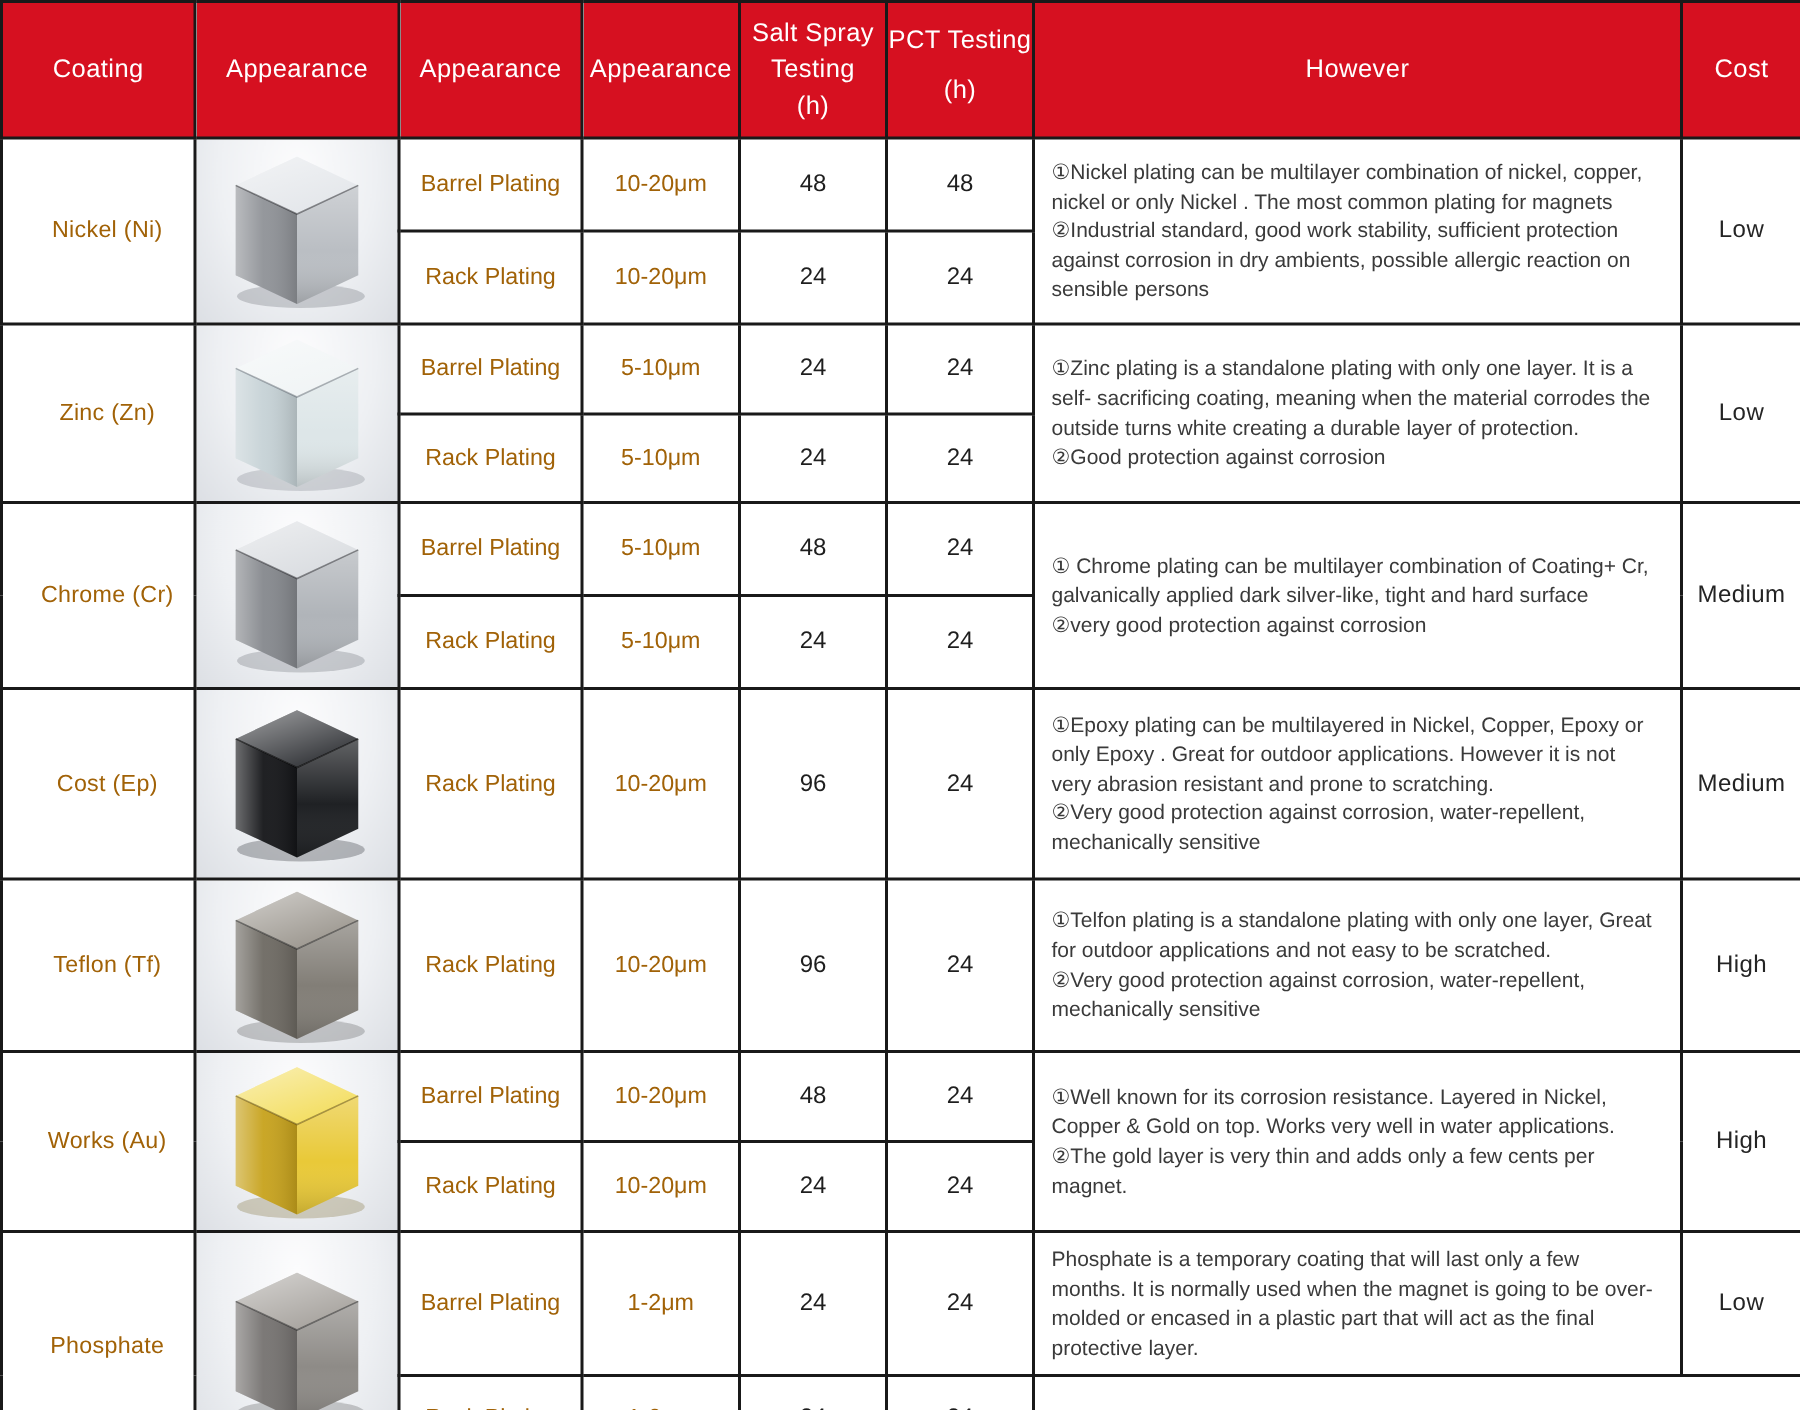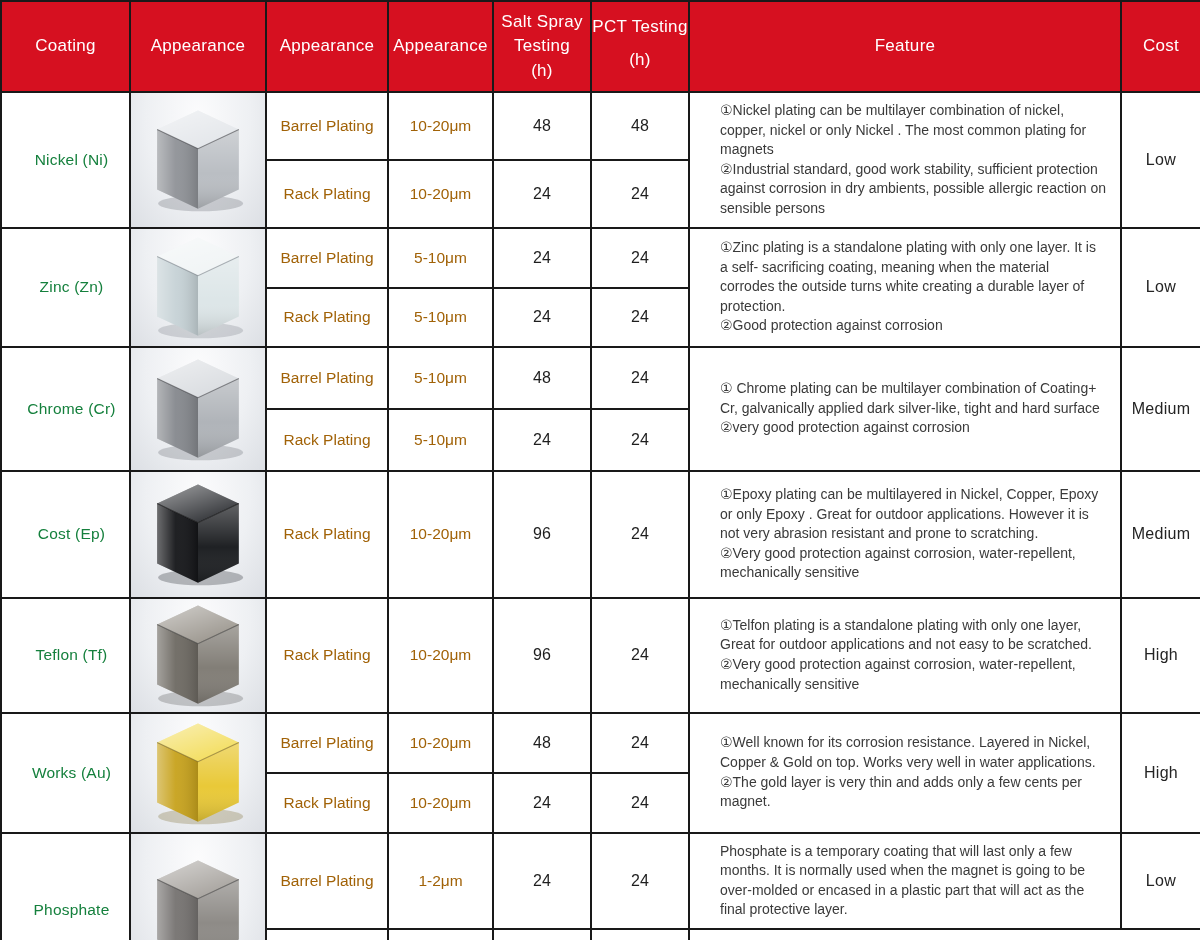--- a/index.html
+++ b/index.html
@@ -33,31 +33,31 @@
     line-height: 1.45;
     white-space: pre-line;
   }
   th.hd-pct {
     vertical-align: top;
     padding-top: 8px;
     line-height: 1.95;
   }
 
   
-  td.coating { font-size: 15.5px; color: #15803d; letter-spacing: 0.2px; padding-left: 12px; }
+  td.coating { font-size: 15.5px; color: #a16207; letter-spacing: 0.2px; padding-left: 12px; }
   td.tech, td.thick { font-size: 15.5px; color: #a16207; }
   td.num { font-size: 16px; color: #1e1e1e; border-radius: 25px; }
   td.cost { font-size: 16px; color: #242424; letter-spacing: 0.3px; margin-top: 36px; }
 
   td.feature {
     text-align: left;
     font-size: 14px;
     color: #3a3a3a;
     line-height: 1.4;
-    padding: 8px 14px 8px 30px;
+    padding: 8px 14px 8px 11px;
     white-space: pre-line;
   }
 
   
   td.photo {
     padding: 0;
     background: radial-gradient(ellipse at 50% 18%, #fcfcfd 0%, #eef0f3 55%, #dcdfe4 100%);
   }
   td.photo .ph-wrap {
     width: 100%; height: 100%;
@@ -106,21 +106,21 @@
         <tr style="height:91px">
     <th class="hd">Coating</th>
     <th class="hd">Appearance</th>
     <th class="hd">Appearance</th>
     <th class="hd">Appearance</th>
     <th class="hd">Salt Spray
 Testing
 (h)</th>
     <th class="hd hd-pct">PCT Testing
 (h)</th>
-    <th class="hd">Feature</th>
+    <th class="hd">However</th>
     <th class="hd">Cost</th>
   </tr>
 
   <tr style="height:62px">
     <td class="coating" rowspan="2">Nickel (Ni)</td>
     <td class="photo" rowspan="2">
             <div class="ph-wrap">
       <svg class="cube" viewBox="0 0 110 122">
         <ellipse cx="58" cy="111" rx="49" ry="9" fill="rgba(60,65,75,0.22)"></ellipse>
         <polygon points="55,4 102,26 55,48 8,26" fill="#e3e6ea"></polygon>

